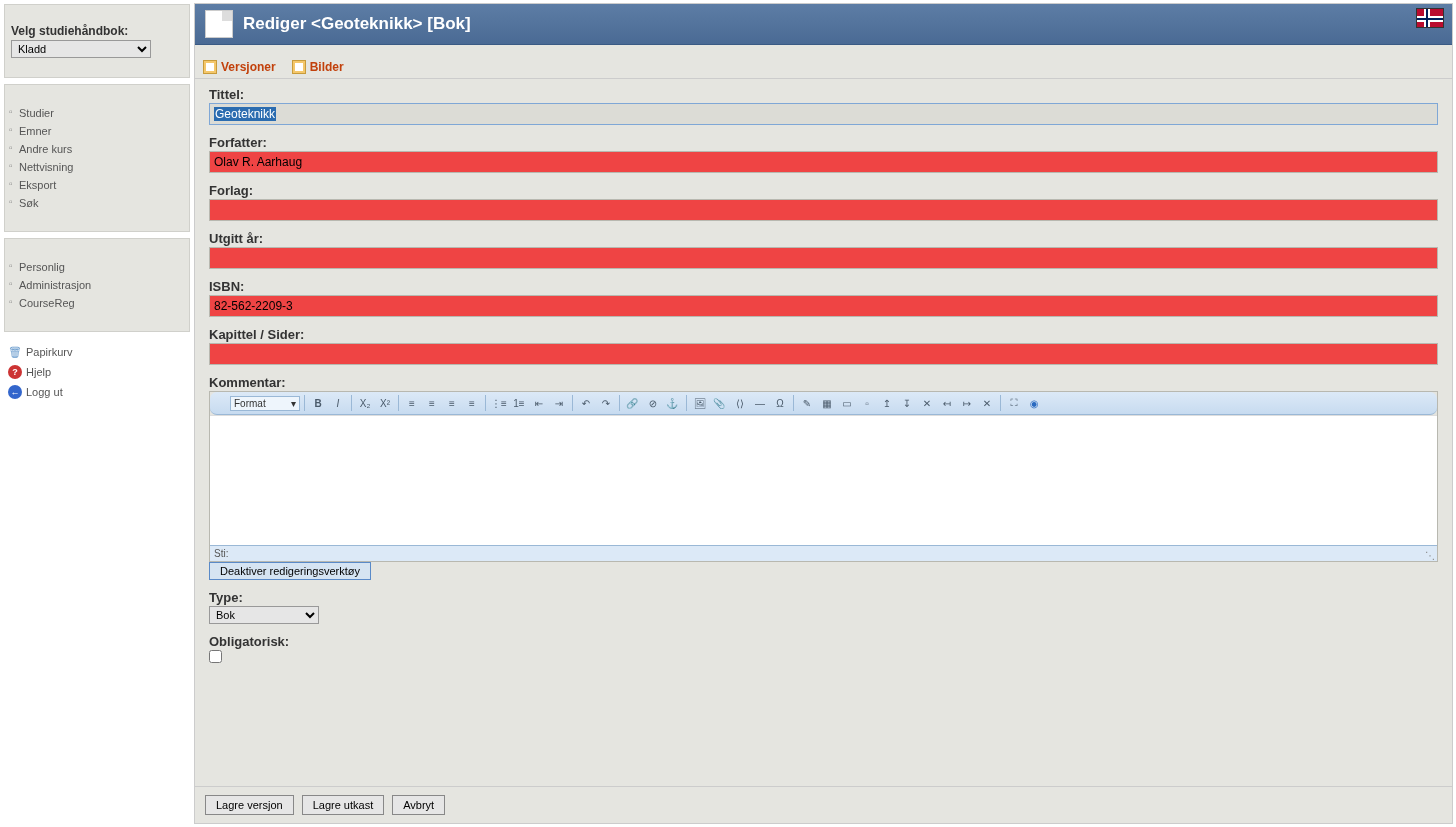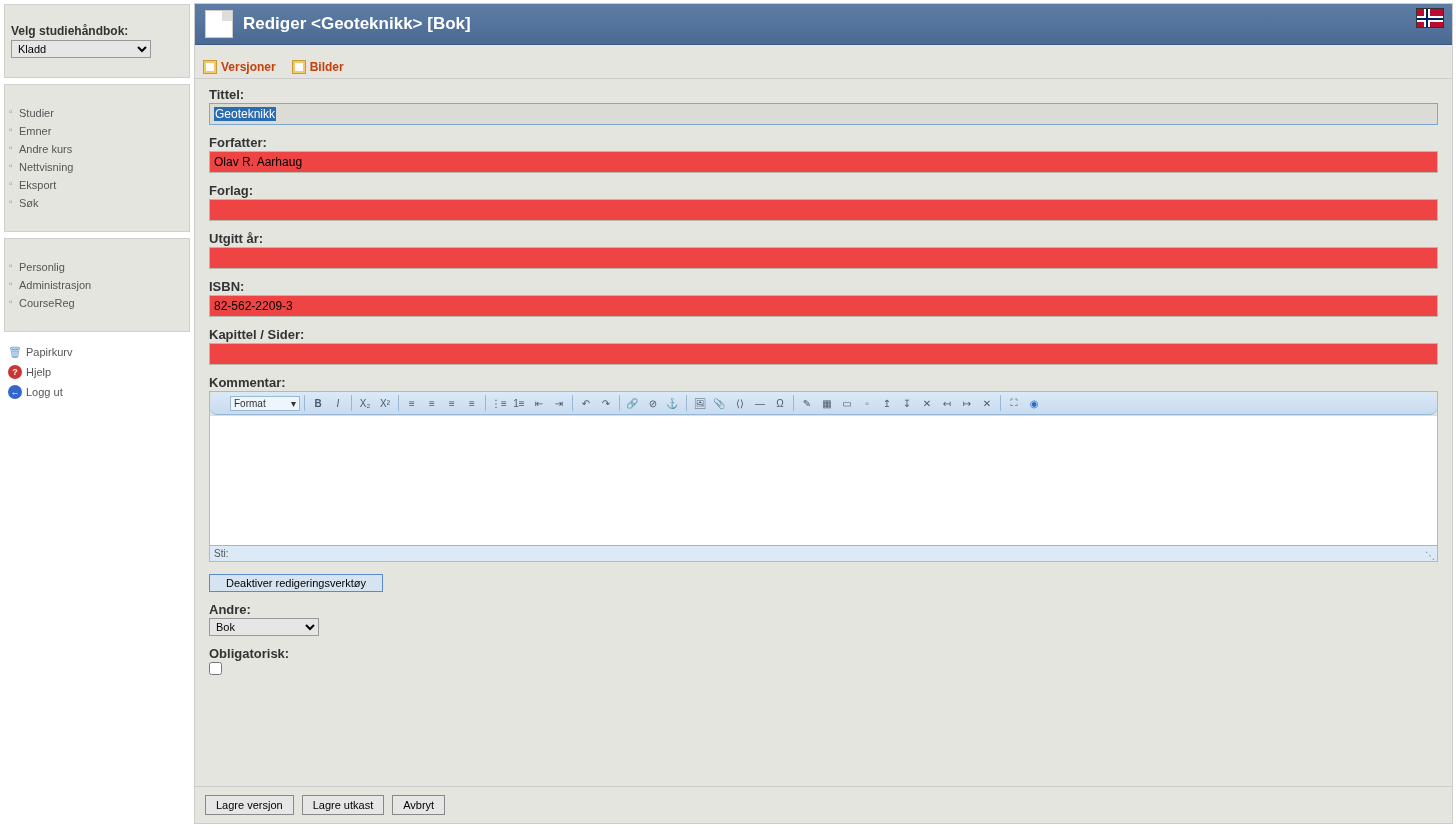--- a/index.html
+++ b/index.html
@@ -45,21 +45,21 @@
 .hl { background:#2b6cb0; color:#fff; padding:0 1px;}
 
 .editor-wrap { border:1px solid #b8b8b0; }
 .editor-toolbar { background: linear-gradient(#dce9f7,#c7dbf0); border-bottom:1px solid #9ab8d6; padding:2px 20px; display:flex; align-items:center; gap:2px; flex-wrap:wrap;border-radius:7px;}
 .tb-sel { font-size:10px; border:1px solid #9ab8d6; background:#eef5fc; padding:1px 3px; width:70px; display:inline-flex; align-items:center; justify-content:space-between;}
 .tb-btn { width:18px; height:18px; display:inline-flex; align-items:center; justify-content:center; font-size:10px; color:#4a5a6a; border-radius:2px; cursor:pointer;}
 .tb-sep { width:1px; height:16px; background:#9ab8d6; margin:0 2px;}
 .editor-body { height: 130px; background:#fff; border-top:1px solid #ddd;}
 .editor-status { background:#dce9f7; border-top:1px solid #9ab8d6; padding:2px 4px; font-size:10px; color:#555; position:relative;}
 .editor-status::after { content:"⋰"; position:absolute; right:2px; bottom:0; color:#888; transform:scaleX(-1);}
-.btn-deact { border:1px solid #5a8ac8; background:#d6e4f2; padding:2px 16px; font-size:11px; margin-top:12px; cursor:pointer;}
+.btn-deact { border:1px solid #5a8ac8; background:#d6e4f2; padding:2px 10px; font-size:11px; margin-top:0; cursor:pointer;}
 
 .type-sel { width:110px; font-size:11px; border:1px solid #999; background:#e6e6e6; padding:1px 2px;}
 
 .footer-bar { background:#e5e5e0; border-top:1px solid #ccc; padding:8px 10px; display:flex; gap:8px; margin-top:auto;}
 .btn { border:1px solid #888; background:#e6e6e6; padding:3px 10px; font-size:11px; cursor:pointer;}
 </style>
 </head>
 <body>
 
 <div class="layout">
@@ -216,21 +216,21 @@
             <span class="tb-btn">⛶</span>
             <span class="tb-btn" style="color:#2a6ac0;">◉</span>
           </div>
           <div class="editor-body"></div>
           <div class="editor-status">Sti:</div>
         </div>
         <button class="btn-deact">Deaktiver redigeringsverktøy</button>
       </div>
 
       <div class="fld">
-        <label class="fld-label">Andre:</label>
+        <label class="fld-label">Type:</label>
         <select class="type-sel">
           <option>Bok</option>
         </select>
       </div>
 
       <div class="fld">
         <label class="fld-label">Obligatorisk:</label>
         <input type="checkbox" style="">
       </div>
 

